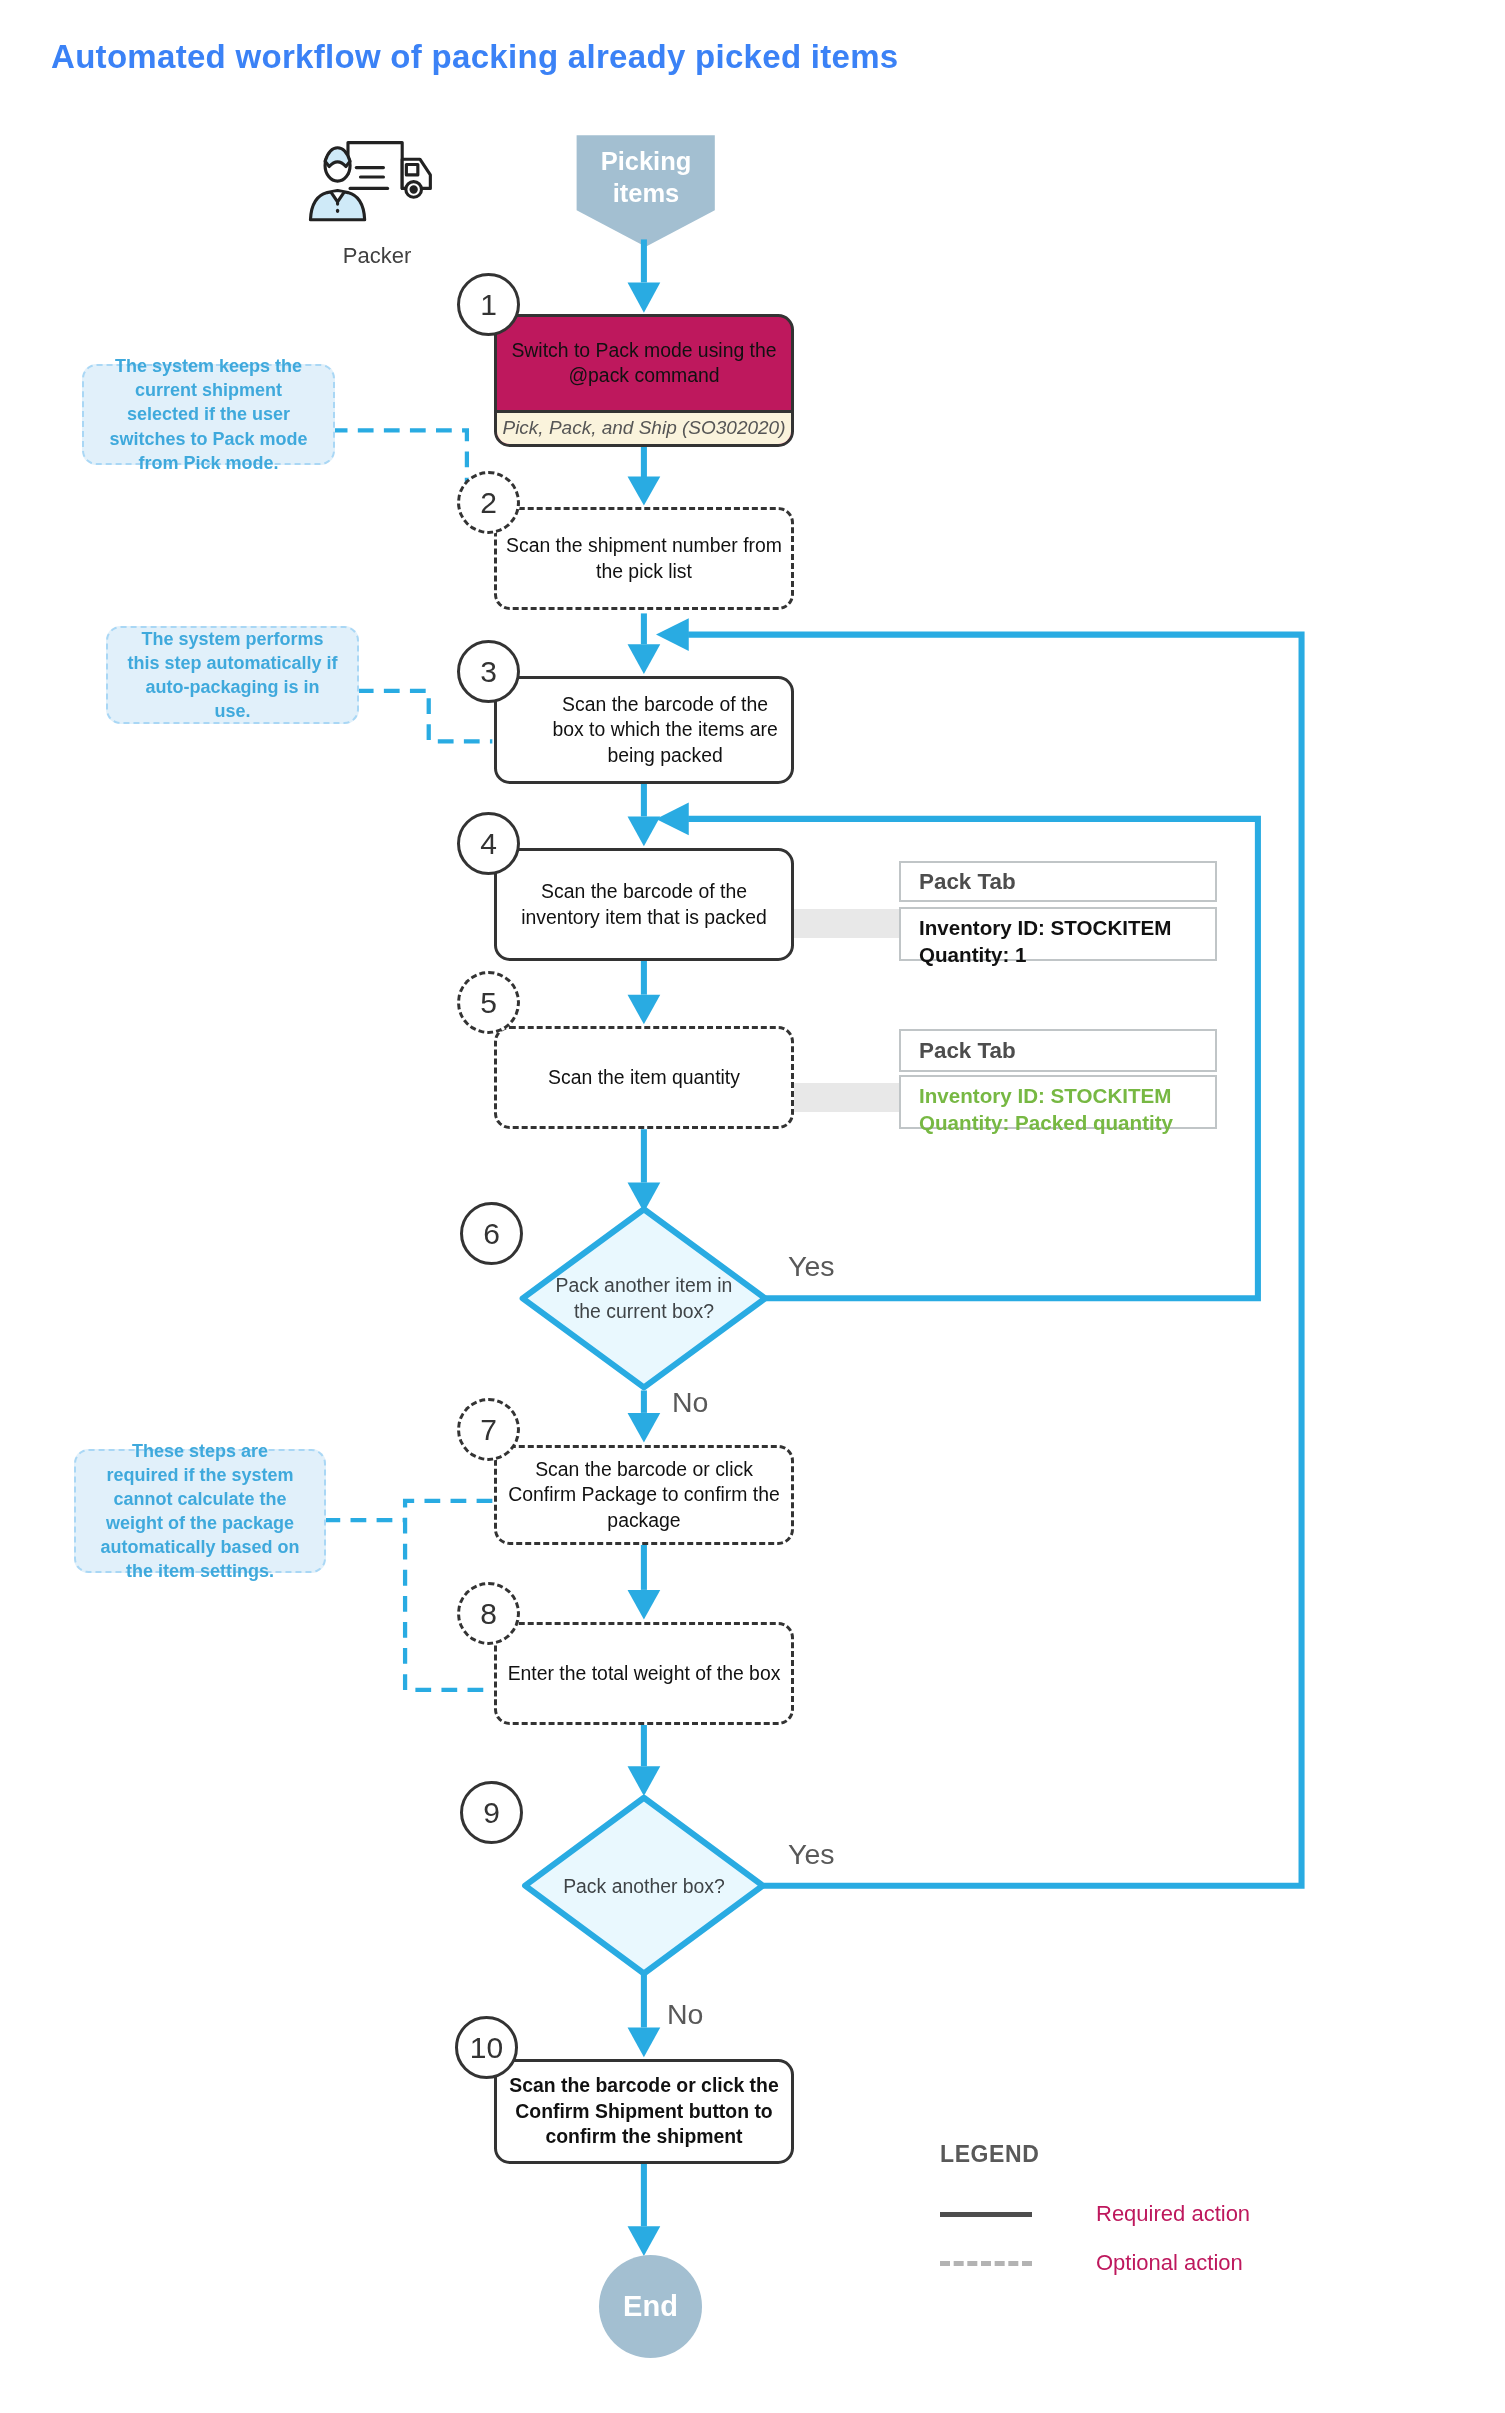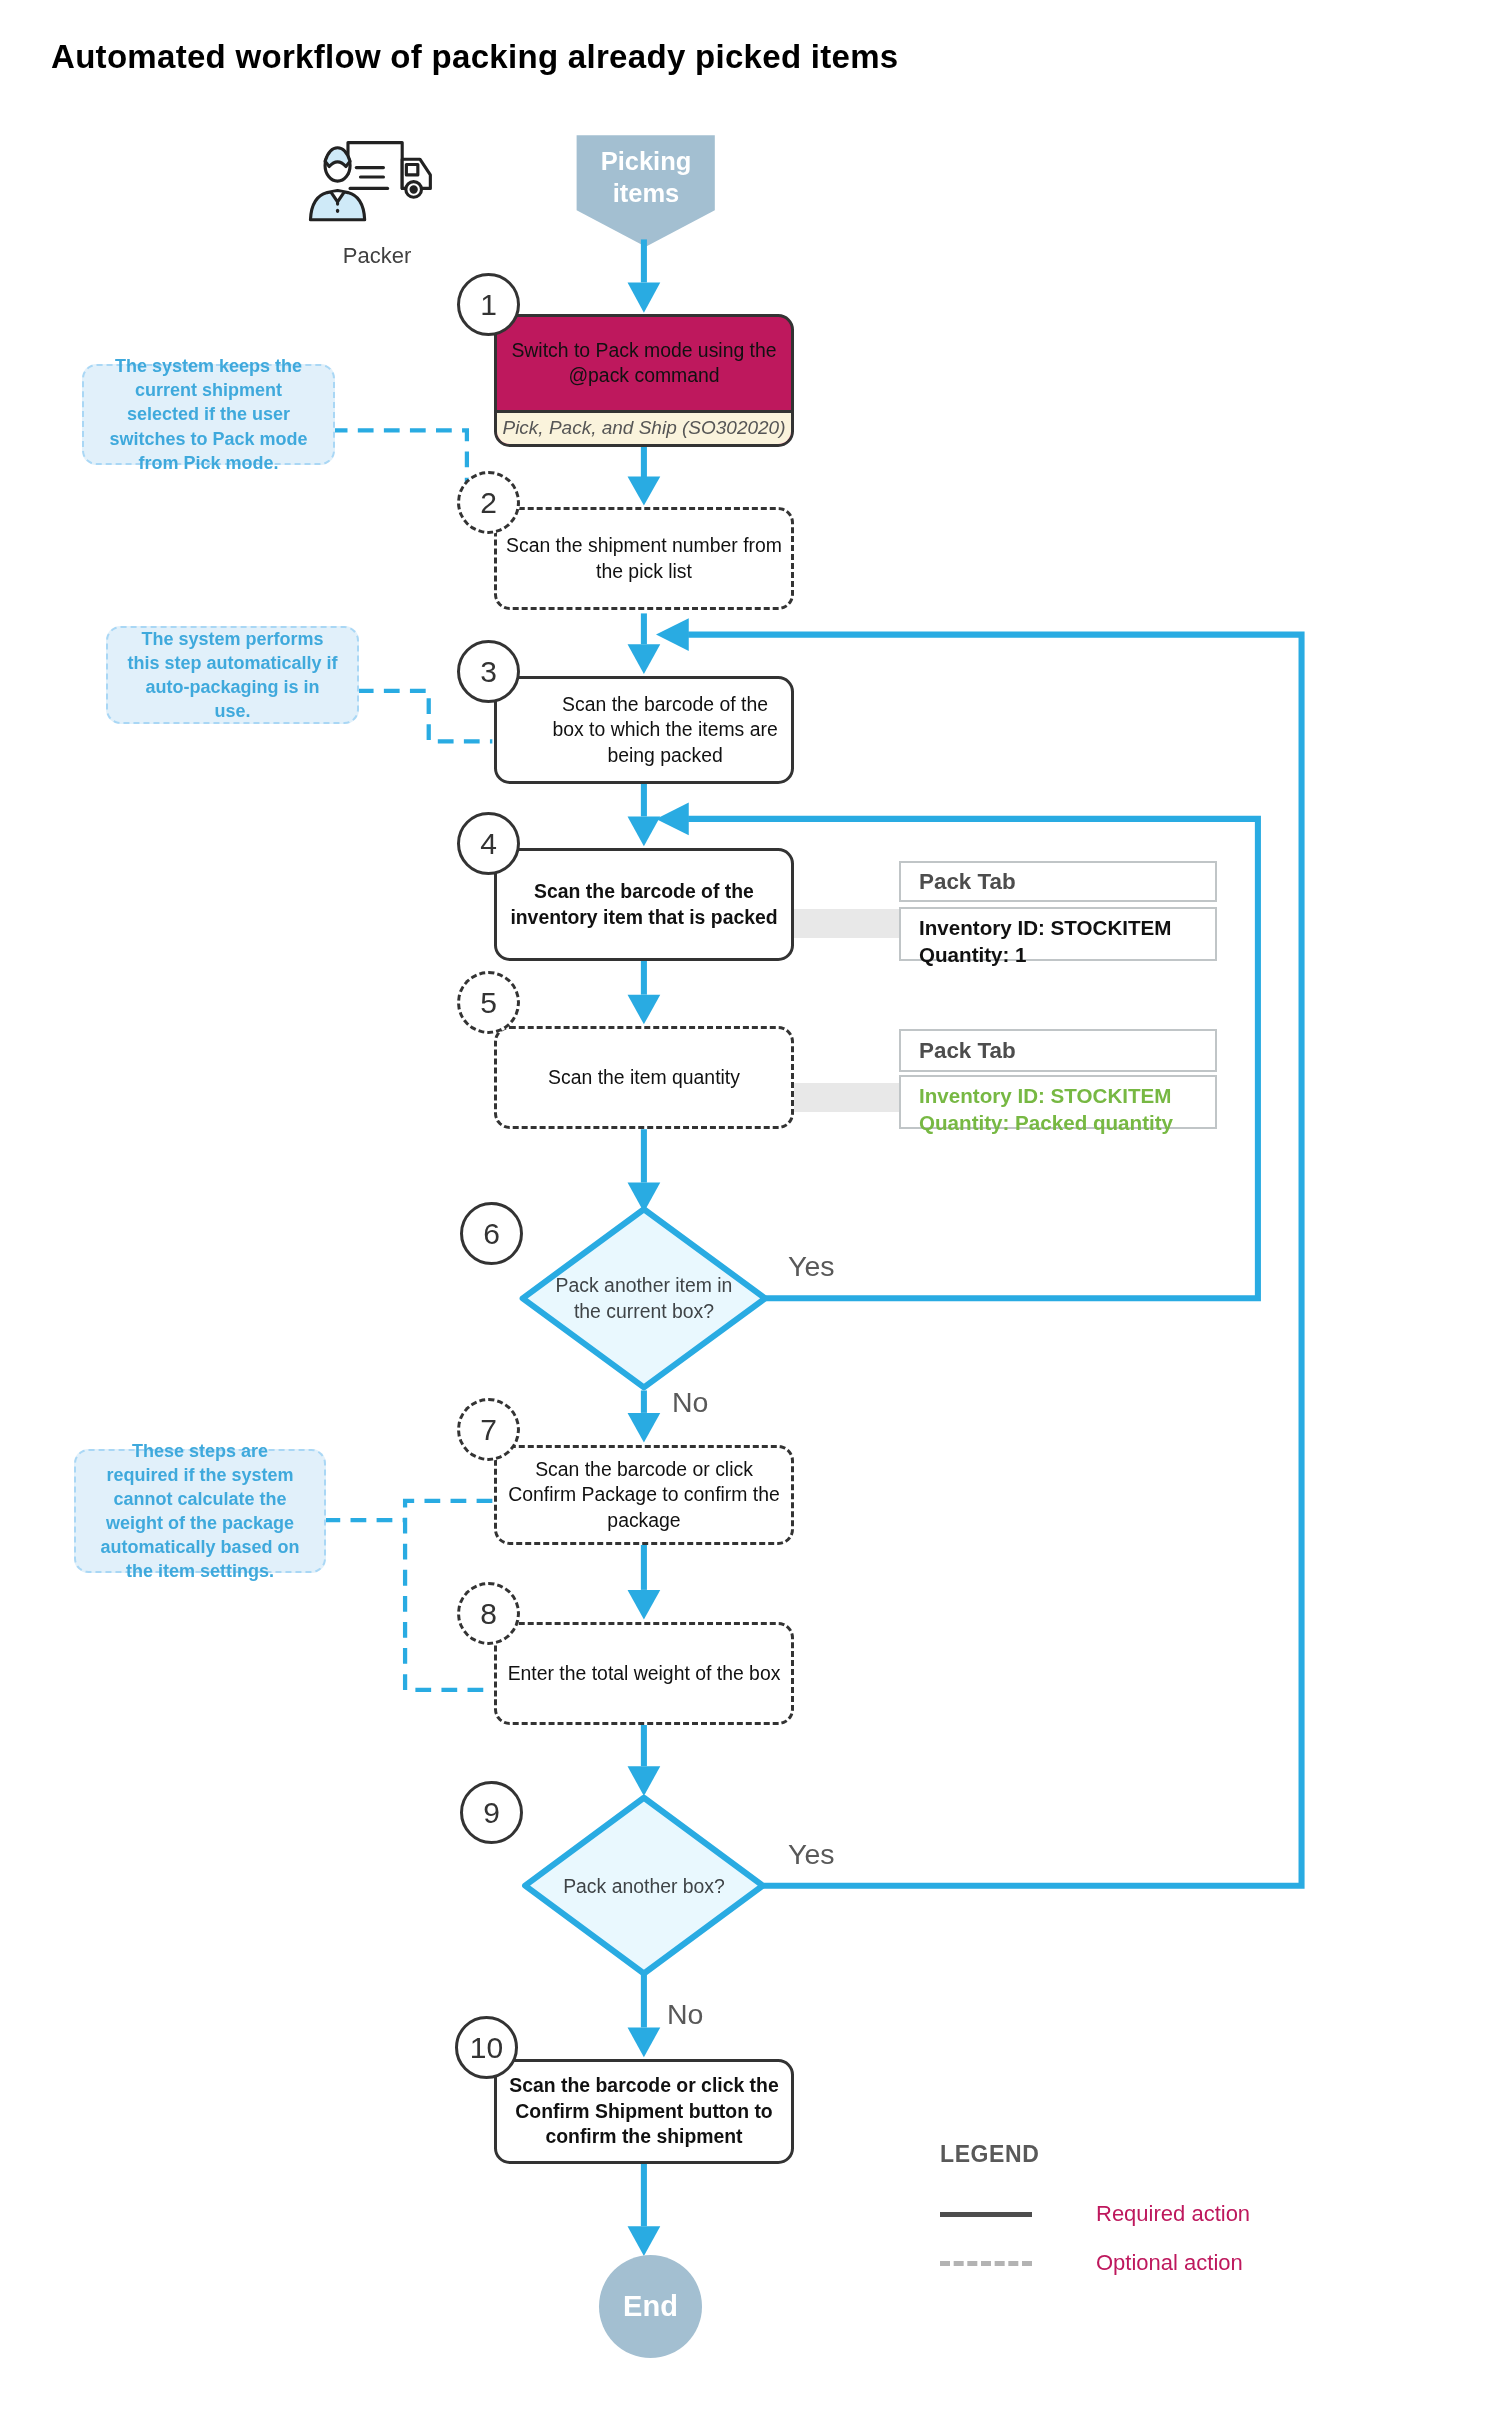--- a/index.html
+++ b/index.html
@@ -1,19 +1,19 @@
 <!DOCTYPE html>
 <html style="font-size:9.7px"><head>
 <meta charset="utf-8">
 <style>
   html,body{margin:0;padding:0;background:#ffffff;}
   body{font-family:"Liberation Sans", sans-serif; width:1506px; height:2413px; position:relative; overflow:hidden;}
   .abs{position:absolute;}
   
-  .title{left:51px; top:38px; font-size:33px; font-weight:700; color:#000000; letter-spacing:0.3px;}
+  .title{left:51px; top:38px; font-size:33px; font-weight:700; color:#3b82f6; letter-spacing:0.3px;}
   
   .box{left:494px; width:300px; background:#ffffff; border:3px solid #333333; border-radius:15.8px;
        display:flex; align-items:center; justify-content:center; text-align:center;
        font-size:19.4px; color:#111111; line-height:1.32; z-index:2; box-sizing:border-box; padding:3.6px 4.9px;}
   .box.dashed{border-style:dashed;}
   .box1wrap{left:494px; top:314px; width:300px; height:133px; border:3px solid #333333; border-radius:15.8px;
        background:#be185d; z-index:2; box-sizing:border-box; overflow:hidden; display:flex; flex-direction:column;}
   .box1main{flex:1; display:flex; align-items:center; justify-content:center; text-align:center;
        font-size:19.4px; color:#111111; line-height:1.32; padding:2.4px 6px;}
   .box1foot{height:31.5px; background:#faf3dc; border-top:3px solid #333333; display:flex; align-items:center;
@@ -143,21 +143,21 @@
 <div class="abs numcircle" style="left:457px; top:640px;">
     <span>3</span>
   </div>
 <div class="abs box" style="top:676px; height:108px;padding-left:47px;">
     <span>Scan the barcode of the box to which the items are being packed</span>
   </div>
 
 <div class="abs numcircle" style="left:457px; top:812px;">
     <span>4</span>
   </div>
-<div class="abs box" style="top:848px; height:113px;font-weight:bold;">
+<div class="abs box" style="top:848px; height:113px;">
     <span>Scan the barcode of the inventory item that is packed</span>
   </div>
 
 <div class="abs graybar" style="left:794px; top:909px; width:115px; height:29px;"></div>
 <div class="abs ptab ptab-header" style="left:899px; top:861px; width:318px; height:41px;">
     <span>Pack Tab</span>
   </div>
 <div class="abs ptab ptab-body" style="left:899px; top:907px; width:318px; height:54px; color:#111111;">
   <div>Inventory ID: STOCKITEM</div>
   <div>Quantity: 1</div>

